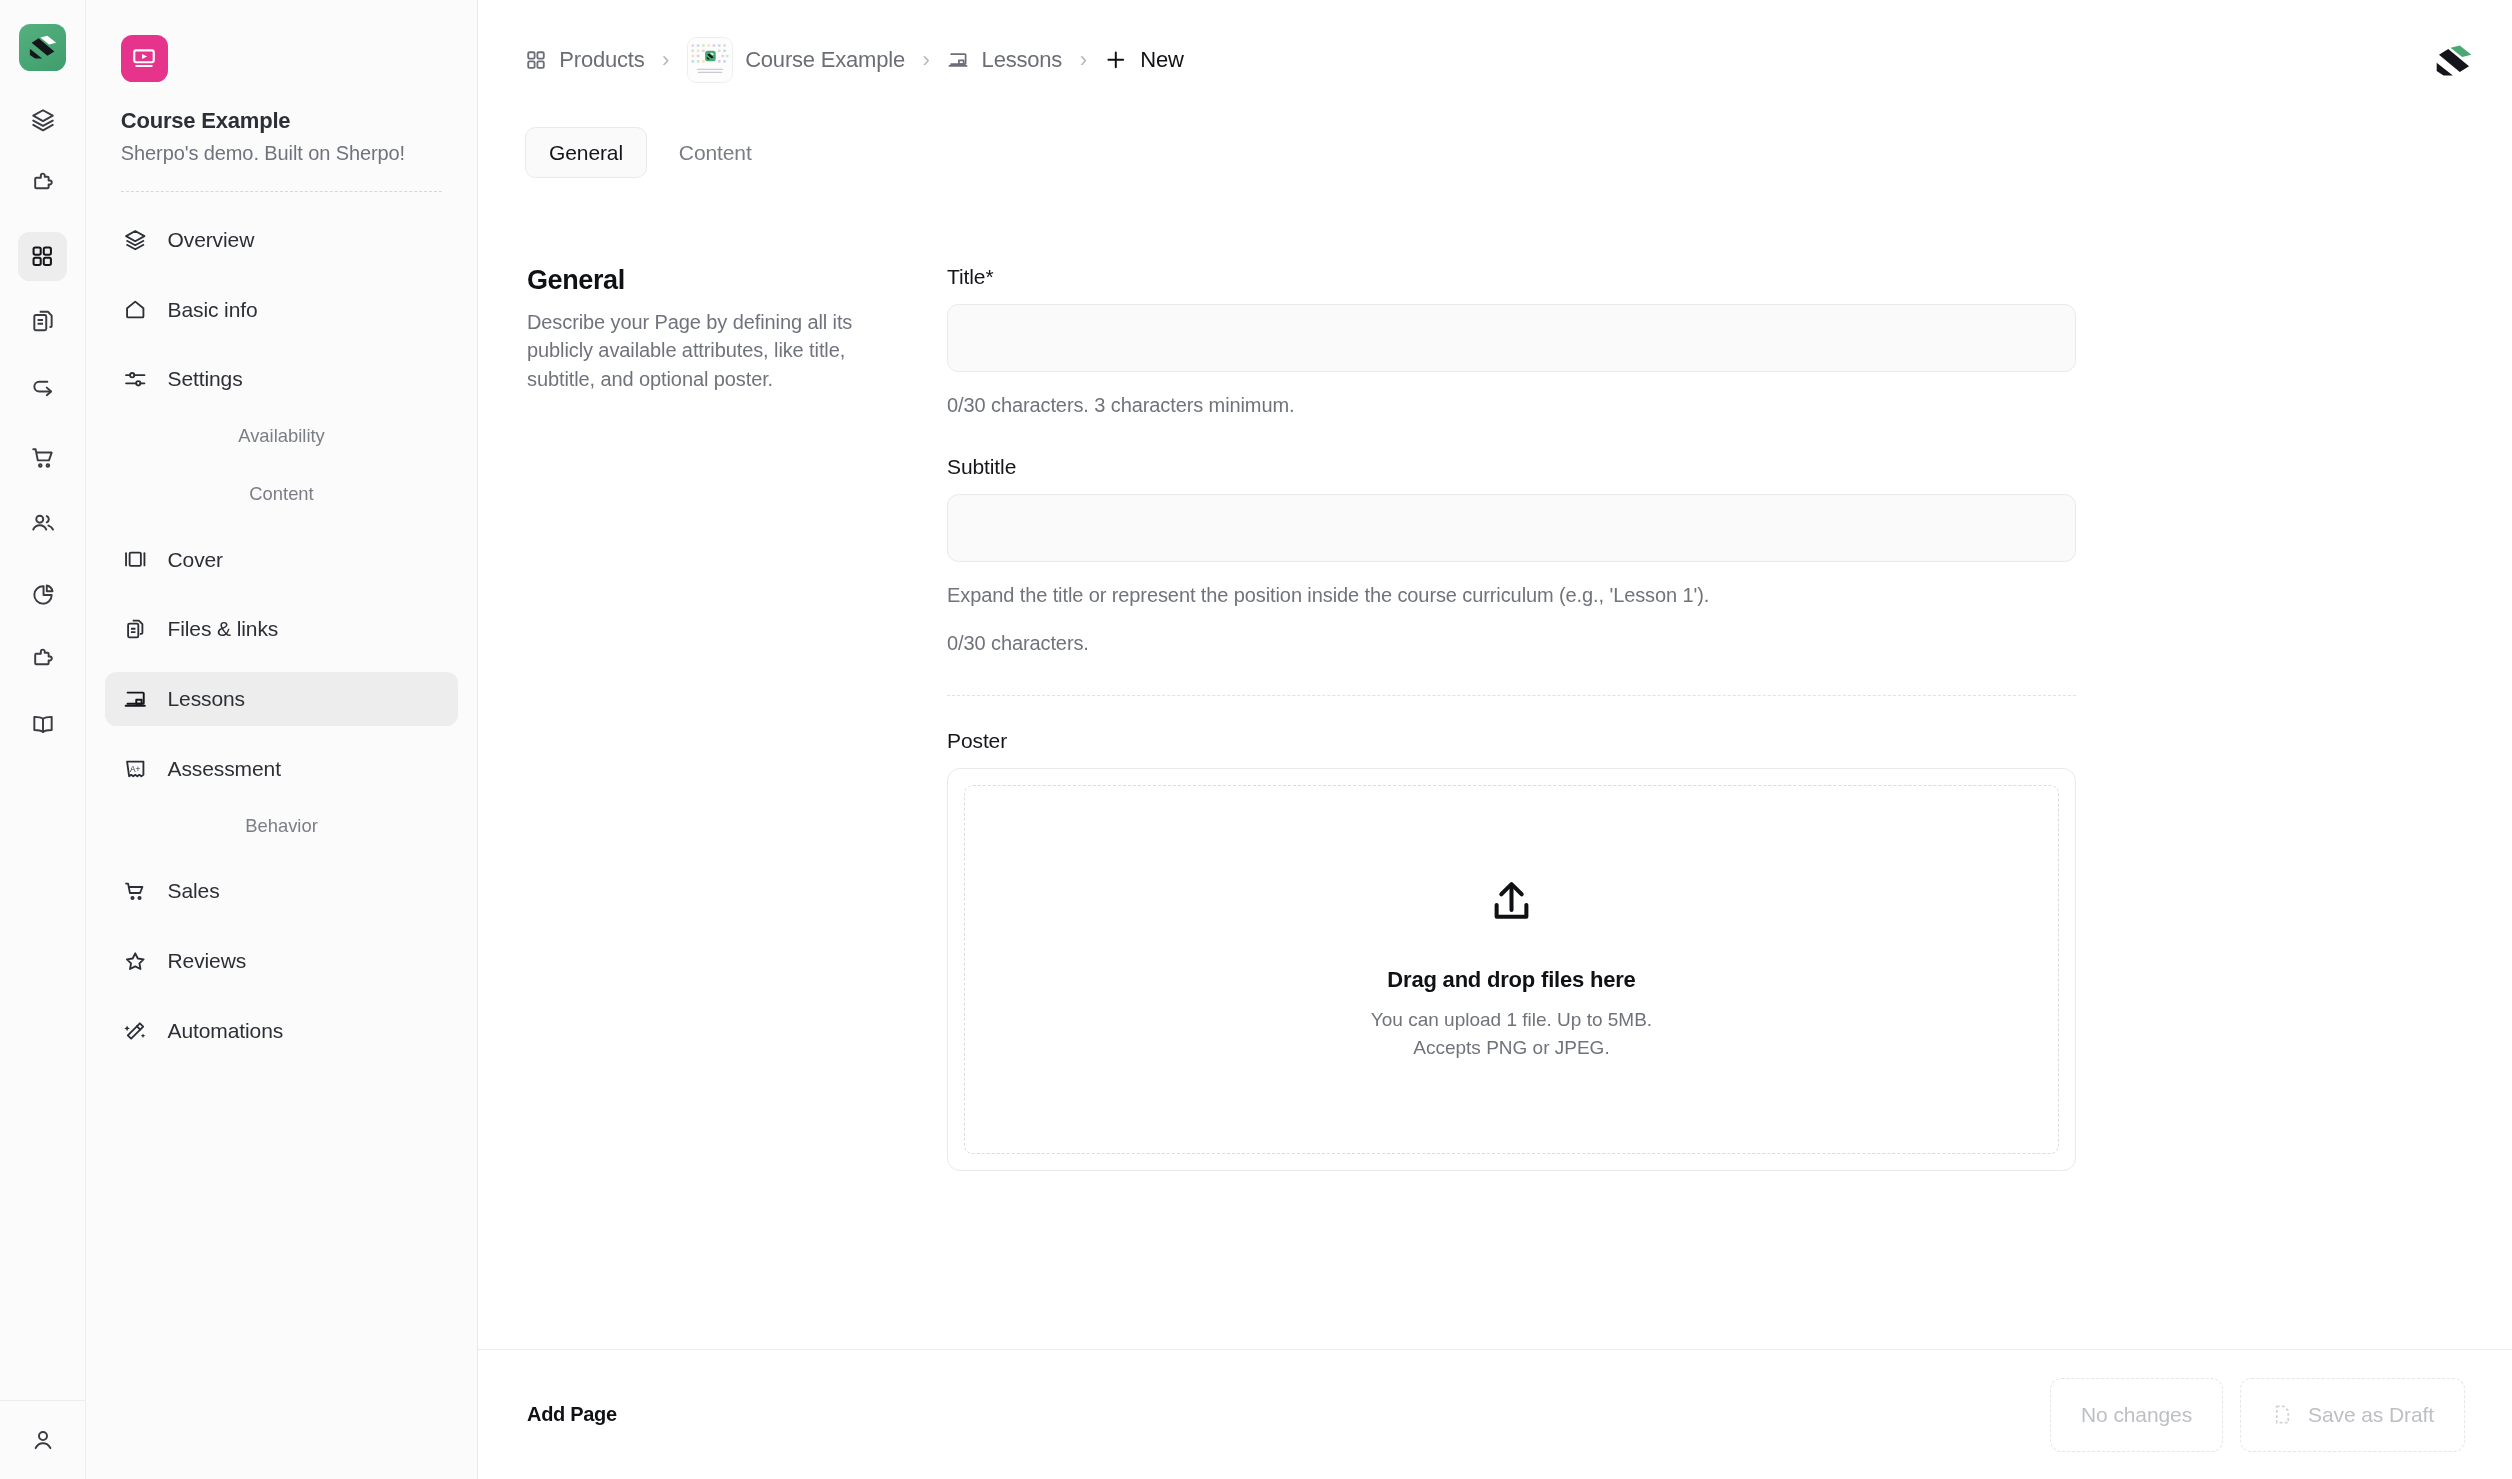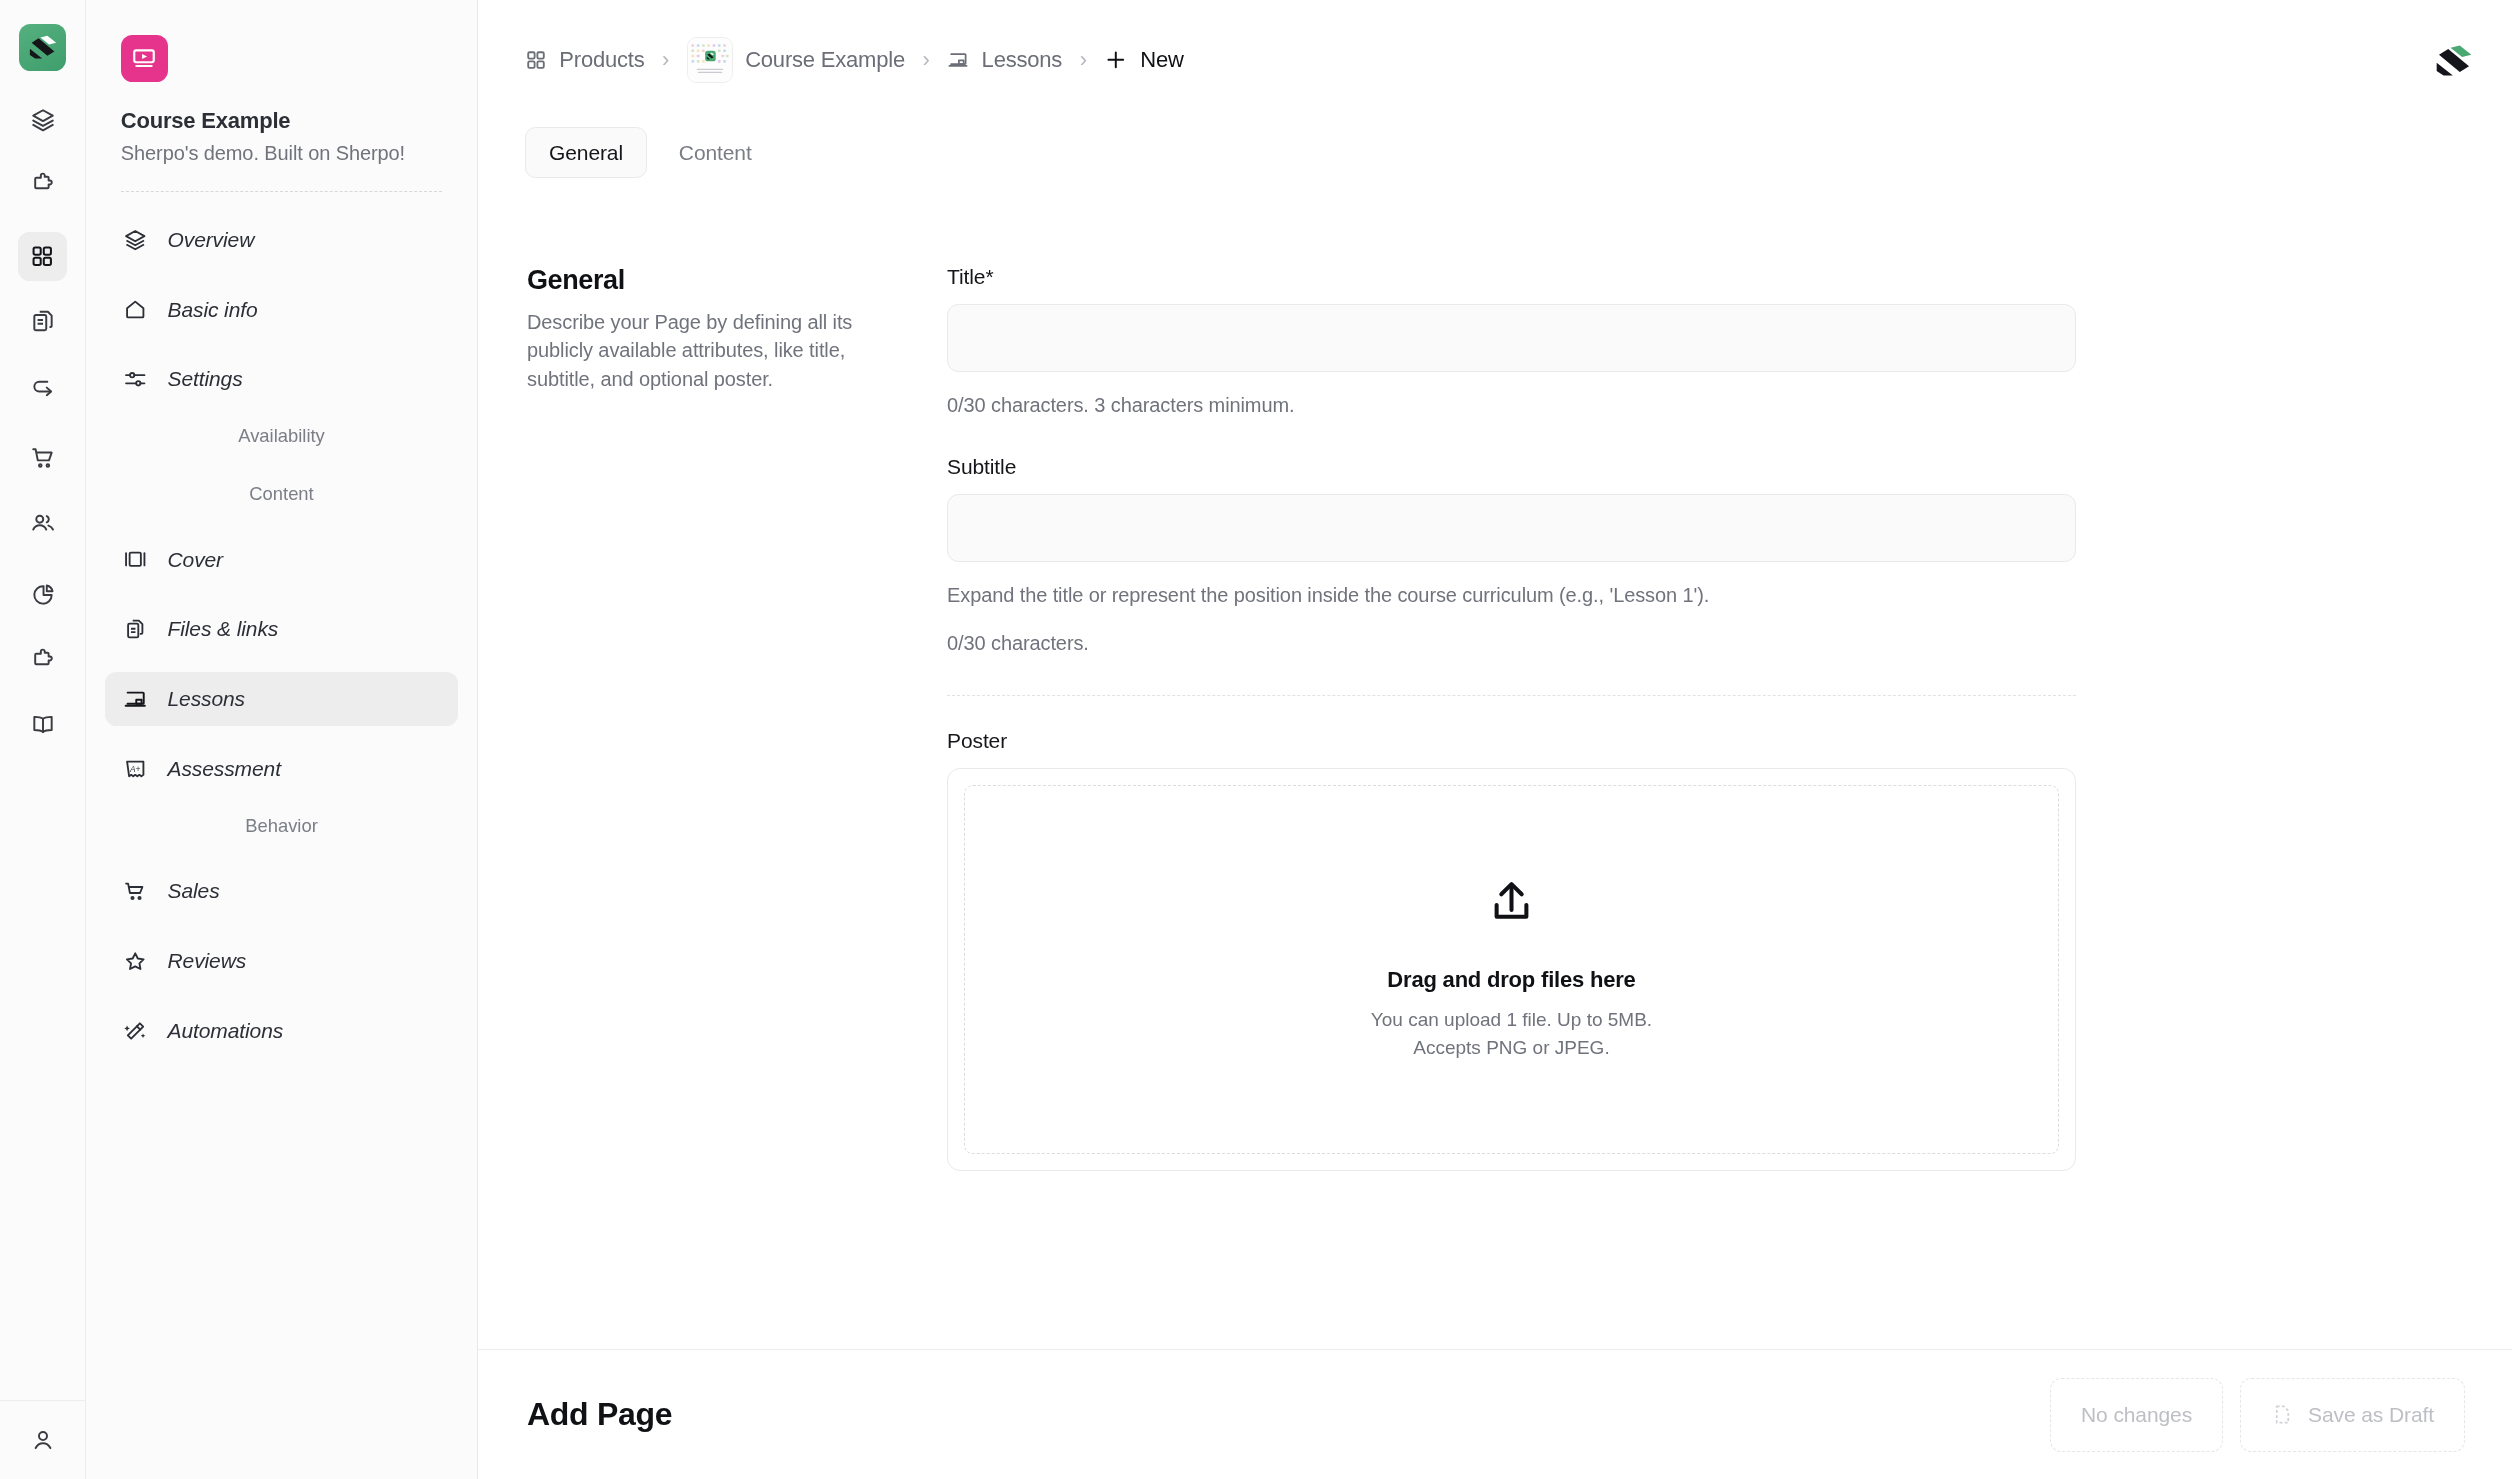--- a/index.html
+++ b/index.html
@@ -57,21 +57,20 @@
   }
   .sb-title { font-size: 22px; font-weight: 700; color: #2c2f36; letter-spacing: -0.2px; }
   .sb-sub { font-size: 20px; color: #70737c; margin-top: 7.9px; letter-spacing: -0.1px; }
   .sb-divider { border-top: 0.9px dashed #d8d8d8; margin: 26px 0 21px 0; }
 
   .nav-item {
     display: flex; align-items: center; gap: 19px;
     height: 54px; padding: 0 17.5px; border-radius: 11.4px;
     color: #2c2f36; font-size: 21px; letter-spacing: -0.1px;
     margin-bottom: 15.8px;
-    font-style: italic;
   }
   .nav-item.active { background: #ededee; }
   .nav-item .ic { width: 26px; height: 26px; display:flex; align-items:center; justify-content:center; flex: 0 0 26px; }
 
   .sec-head {
     display: flex; align-items: center; gap: 14px;
     padding: 0 17.5px; margin: 19px 0 10.5px 0; flex-direction: column;
   }
   .sec-head-label { font-size: 18.4px; color: #7b7e86; white-space: nowrap; }
   .sec-head-line { flex: 1; border-top: 0.9px dashed #cfcfcf; margin-top: 1.8px; }
@@ -145,21 +144,21 @@
   .dz-title { font-size: 22px; font-weight: 700; color: #101114; margin-top: 40px; letter-spacing: -0.2px; }
   .dz-sub { font-size: 19px; color: #70737c; margin-top: 12.3px; line-height: 1.5; text-align: center; }
 
   
   .bottombar {
     position: absolute; left: 0; right: 0; bottom: 0; height: 130px;
     border-top: 0.9px solid #ececec; background: #fff;
     display: flex; align-items: center; justify-content: space-between;
     padding: 0 47px 0 49px;
   }
-  .bb-title { font-size: 32px; font-weight: 700; color: #101114; letter-spacing: -0.3px; }
+  .bb-title { font-size: 20px; font-weight: 700; color: #101114; letter-spacing: -0.3px; }
   .bb-actions { display: flex; align-items: center; gap: 17px; }
   .btn-ghost {
     height: 74px; padding: 0 30px; border-radius: 11.4px;
     border: 0.9px dashed #e6e6e6; background: #fff;
     display: flex; align-items: center; gap: 14px;
     font-size: 21px; color: #bdbfc4; letter-spacing: -0.1px;
     font-family: "Liberation Sans", sans-serif;
   }
   svg { display: block; }
 </style>

